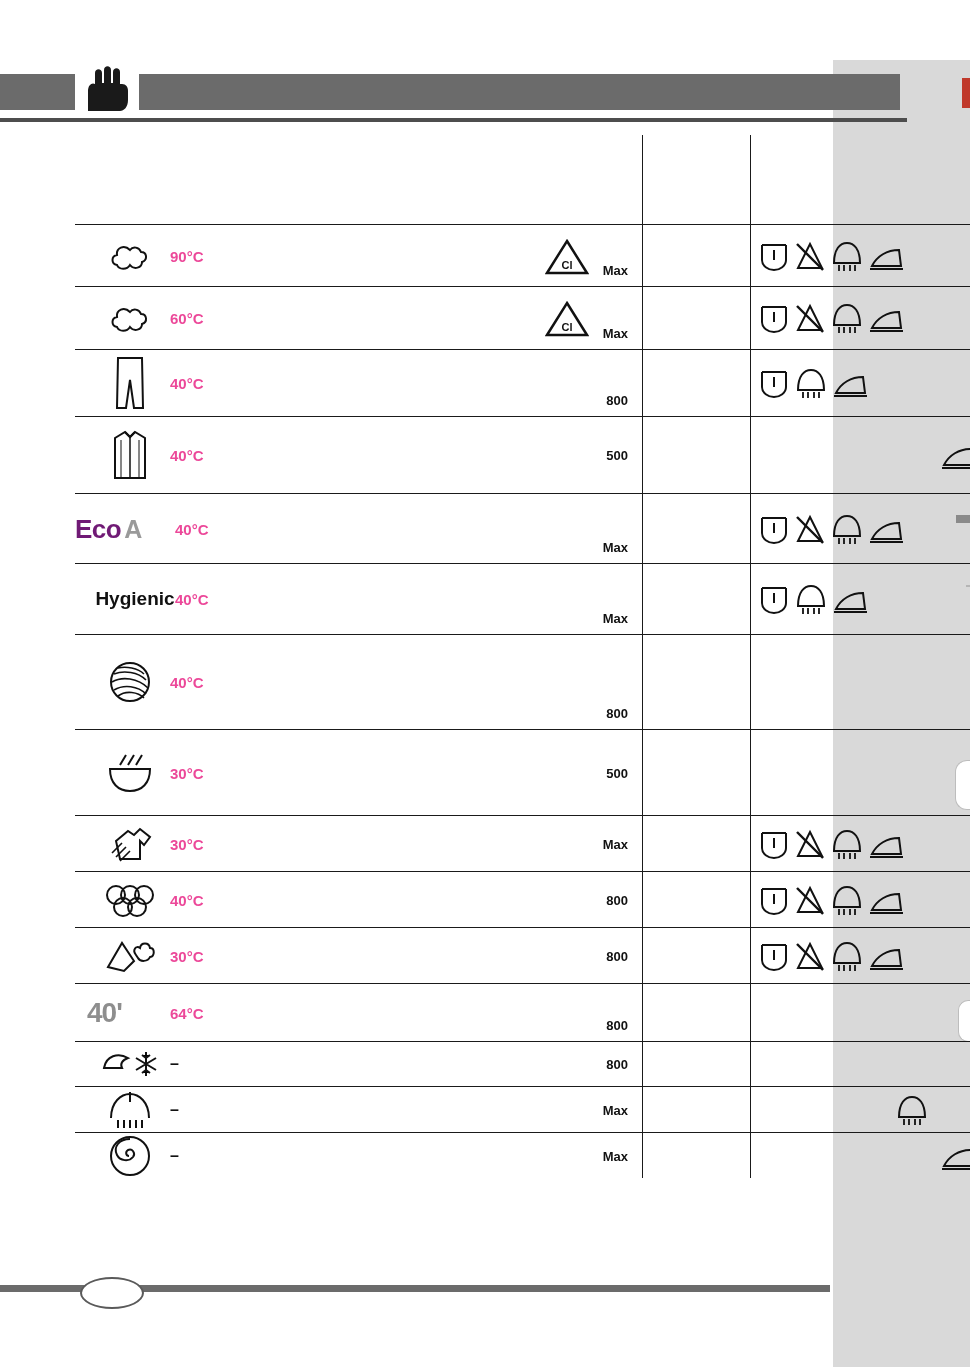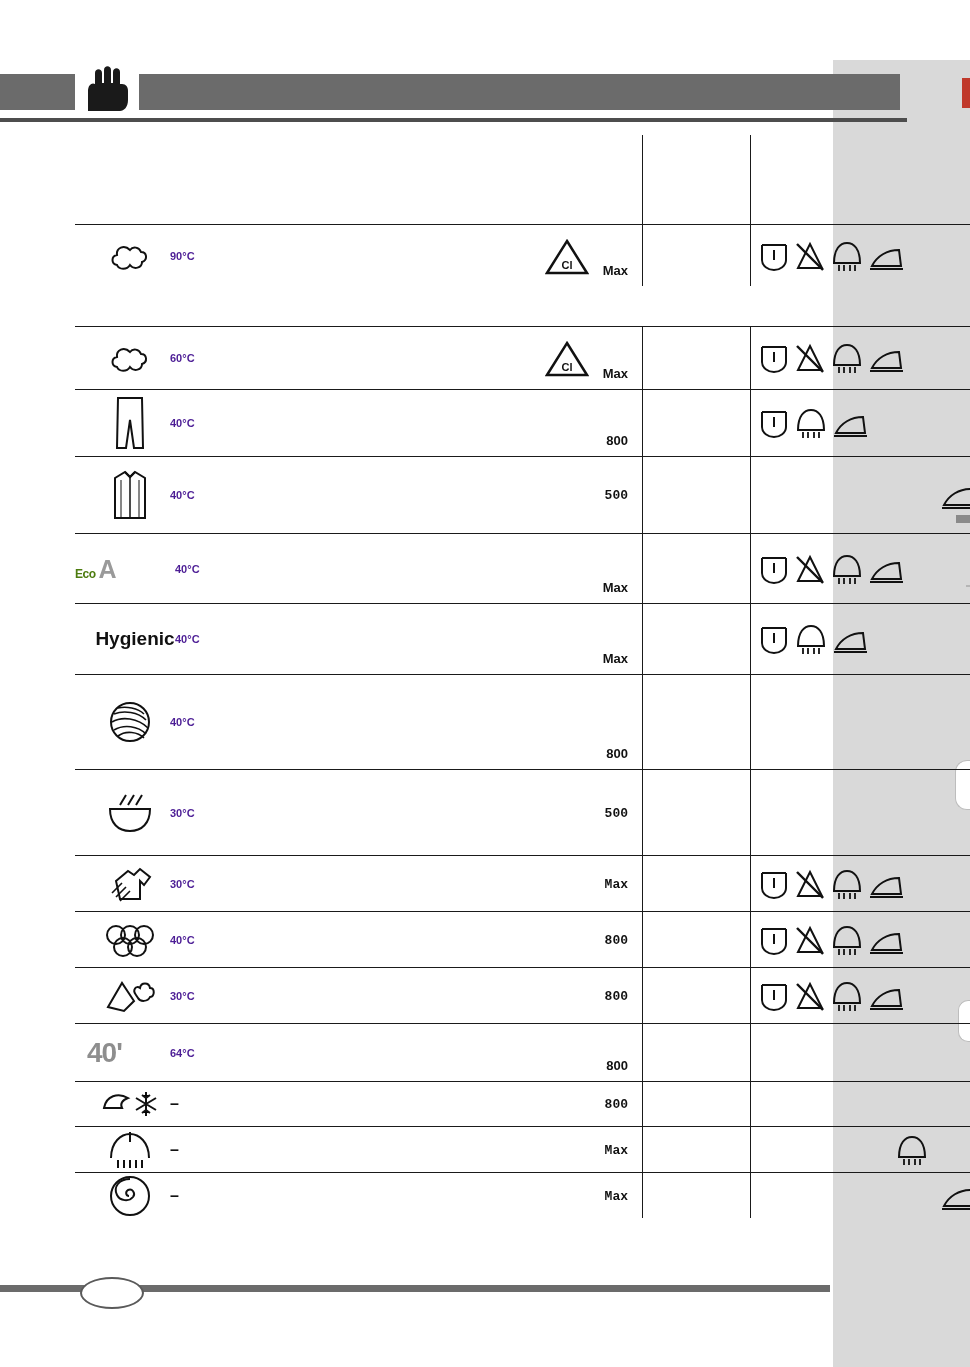--- a/index.html
+++ b/index.html
@@ -176,37 +176,36 @@
     top: 50%;
     transform: translateY(-50%);
     width: 90px;
     text-align: center;
   }
   .prog-temp {
     position: absolute;
     left: 95px;
     top: 50%;
     transform: translateY(-50%);
-    font-size: 11px;
+    font-size: 15px;
     font-weight: bold;
-    color: #4c1d95;
+    color: #ec4899;
   }
   .prog-spin {
     position: absolute;
     right: 14px;
     bottom: 8px;
     font-size: 13px;
     font-weight: bold;
     color: #111;
   }
   .prog-spin.mid {
     bottom: auto;
     top: 50%;
     transform: translateY(-50%);
-    font-family: Liberation Mono, monospace;
   }
   .bleach {
     position: absolute;
     left: 470px;
     top: 50%;
     transform: translateY(-50%);
   }
 
   .care-row {
     position: absolute;
@@ -215,23 +214,23 @@
     transform: translateY(-50%);
     display: flex;
     align-items: center;
     gap: 6px;
   }
   .care-row.shift-a { left: 8px; }
   .care-row.iron-only { left: 190px; }
   .care-row.dry-only { left: 145px; }
 
   .eco-label {
-    font-size: 12px;
+    font-size: 26px;
     font-weight: bold;
-    color: #4d7c0f;
+    color: #701a75;
     letter-spacing: -0.5px;
   }
   .eco-a {
     font-size: 25px;
     font-weight: bold;
     color: #9a9a9a;
     margin-left: 3px;
   }
   .hyg-label {
     font-size: 19px;
@@ -318,21 +317,21 @@
             </span>
             <span>
               <svg width="36" height="32" viewBox="0 0 36 32">
                 <path d="M3 26 C8 16 18 10 30 10 L32 26 Z" fill="none" stroke="#111" stroke-width="2"></path>
                 <path d="M1 29 L34 29" stroke="#111" stroke-width="2"></path>
               </svg>
             </span>
           </div>
         </div>
       </div>
-      <div class="row" style="height: 63px; margin-top: 40px;">
+      <div class="row" style="height: 63px;">
         <div class="cell-prog">
           <div class="prog-icon">
             <div style="display:flex;justify-content:center;">
               <svg width="44" height="40" viewBox="0 0 44 40">
                 <path d="M22 14 C16 8 8 12 9 19 C3 20 3 28 9 29 C11 34 19 34 22 29 C26 34 34 32 34 26 C40 24 39 16 33 16 C31 11 25 10 22 14 Z" fill="none" stroke="#111" stroke-width="2"></path>
               </svg>
             </div>
           </div>
           <div class="prog-temp">60°C</div>
           <div class="bleach">

